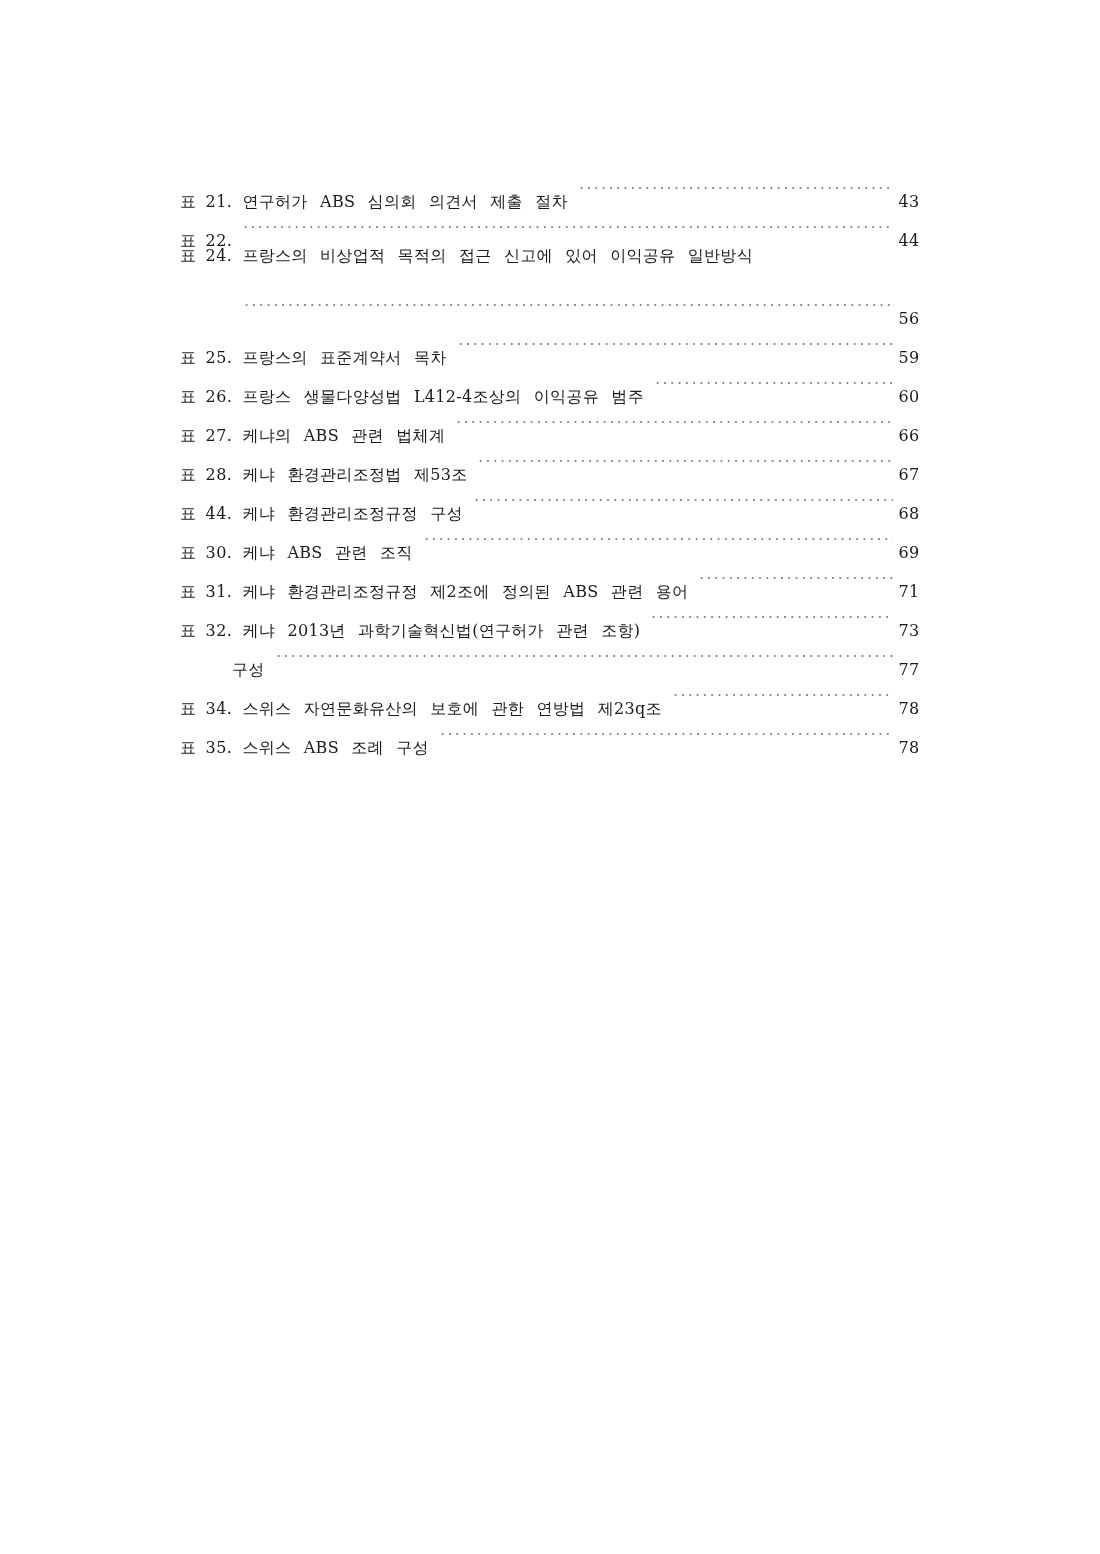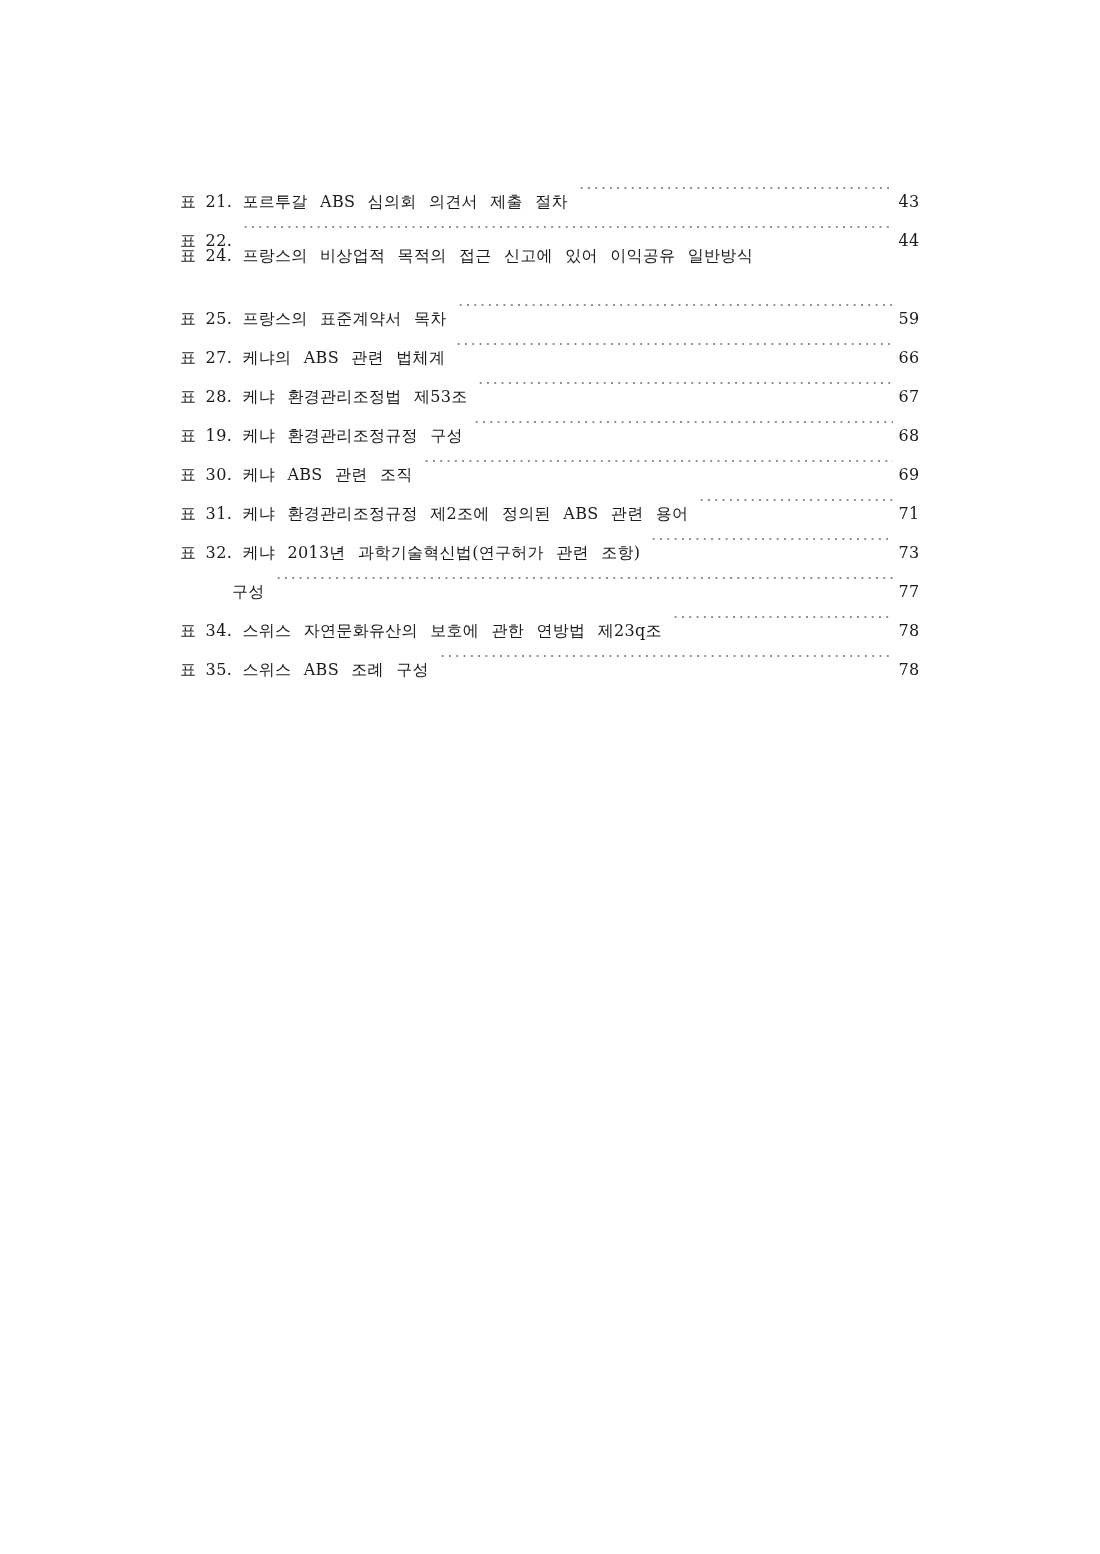--- a/index.html
+++ b/index.html
@@ -115,53 +115,65 @@
   }
 </style>
 </head>
 <body>
 
 <div class="page">
 
   <div class="lot" id="lot">
       <div class="entry-row">
         <span class="lbl"><span class="tag">표</span><span class="num">21.</span></span>
-        <span class="ttl">포르투갈 ABS 심의회 의견서 제출 절차</span>
+        <span class="ttl">연구허가 ABS 심의회 의견서 제출 절차</span>
         <span class="leader"></span>
         <span class="pg">43</span>
       </div>
       <div class="entry-row">
         <span class="lbl"><span class="tag">표</span><span class="num">22.</span></span>
         <span class="leader"></span>
         <span class="pg">44</span>
       </div>
       <div class="entry-row nowrap-tail">
         <span class="lbl"><span class="tag">표</span><span class="num">24.</span></span>
         <span class="ttl">프랑스의 비상업적 목적의 접근 신고에 있어 이익공유 일반방식</span>
       </div>
+      <div class="entry-row cont">
+        <span class="ind-63"></span>
+        <span class="ttl" style="padding: 0px;"></span>
+        <span class="leader"></span>
+        <span class="pg">56</span>
+      </div>
       <div class="entry-row">
         <span class="lbl"><span class="tag">표</span><span class="num">25.</span></span>
         <span class="ttl">프랑스의 표준계약서 목차</span>
         <span class="leader"></span>
         <span class="pg">59</span>
       </div>
       <div class="entry-row">
+        <span class="lbl"><span class="tag">표</span><span class="num">26.</span></span>
+        <span class="ttl">프랑스 생물다양성법 L412-4조상의 이익공유 범주</span>
+        <span class="leader"></span>
+        <span class="pg">60</span>
+      </div>
+      <div class="entry-row">
         <span class="lbl"><span class="tag">표</span><span class="num">27.</span></span>
         <span class="ttl">케냐의 ABS 관련 법체계</span>
         <span class="leader"></span>
         <span class="pg">66</span>
       </div>
       <div class="entry-row">
         <span class="lbl"><span class="tag">표</span><span class="num">28.</span></span>
         <span class="ttl">케냐 환경관리조정법 제53조</span>
         <span class="leader"></span>
         <span class="pg">67</span>
       </div>
       <div class="entry-row">
-        <span class="lbl"><span class="tag">표</span><span class="num">19.</span></span>
+        <span class="lbl"><span class="tag">표</span><span class="num">44.</span></span>
         <span class="ttl">케냐 환경관리조정규정 구성</span>
         <span class="leader"></span>
         <span class="pg">68</span>
       </div>
       <div class="entry-row">
         <span class="lbl"><span class="tag">표</span><span class="num">30.</span></span>
         <span class="ttl">케냐 ABS 관련 조직</span>
         <span class="leader"></span>
         <span class="pg">69</span>
       </div>

